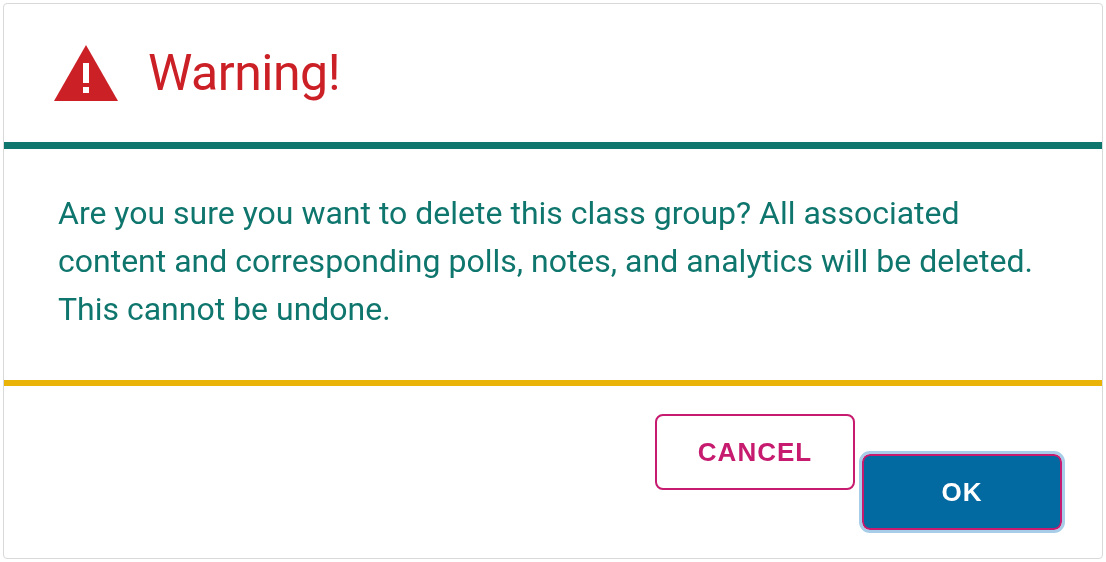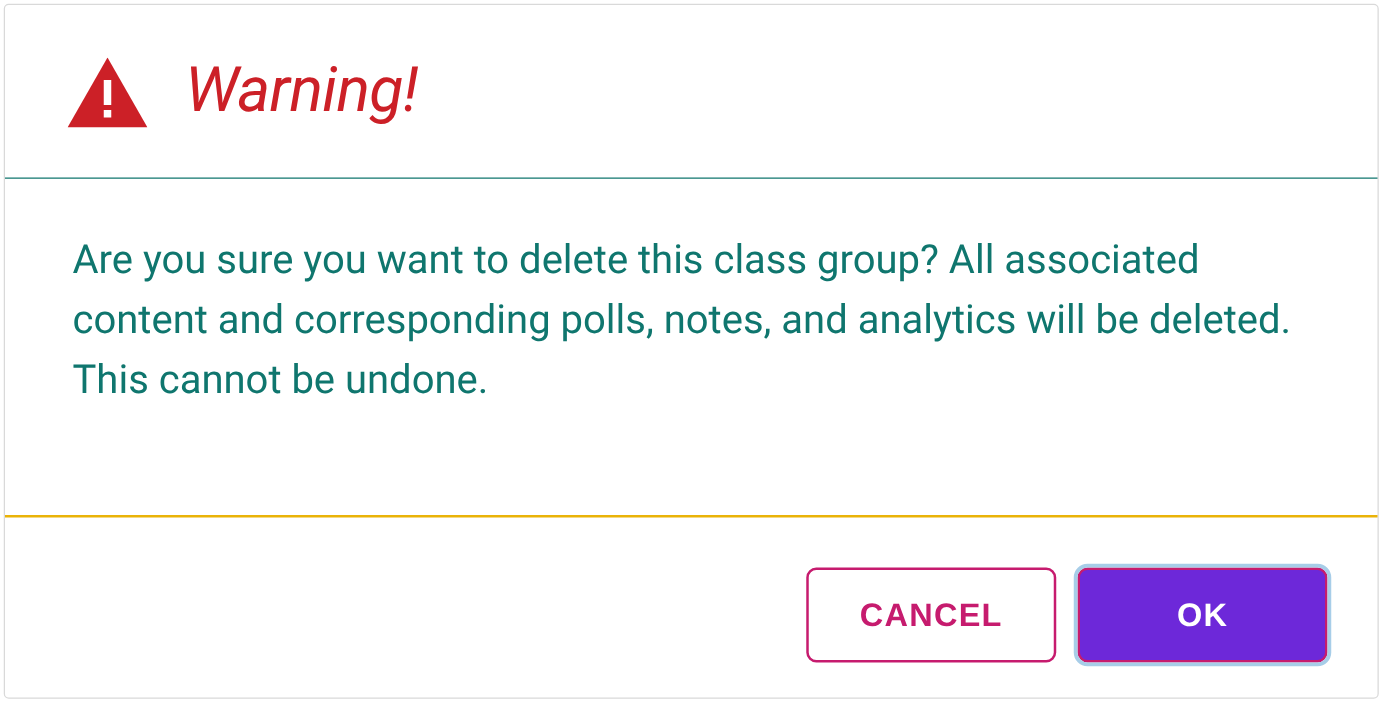--- a/index.html
+++ b/index.html
@@ -15,25 +15,24 @@
       height: 556px;
       margin: 3px;
       border: 1px solid #d9d9d9;
       border-radius: 4px;
       background: #ffffff;
       display: flex;
       flex-direction: column;
     }
     .dialog-header {
       display: flex;
-      align-items: flex-end;
+      align-items: center;
       padding: 40px 50px 40px 50px;
-      border-bottom: 1px solid #0f766e;
+      border-bottom: 7px solid #0f766e;
       gap: 30px;
-      font-style: italic;
     }
     .warning-icon {
       width: 64px;
       height: 56px;
       flex-shrink: 0;
     }
     .dialog-title {
       font-size: 50px;
       font-weight: 400;
       color: #cc2027;
@@ -43,50 +42,51 @@
       flex: 1;
       padding: 40px 54px 40px 54px;
     }
     .dialog-message {
       font-size: 32px;
       line-height: 1.5;
       color: #0f766e;
       font-weight: 400;
     }
     .dialog-footer {
-      border-top: 2px solid #eab308;
-      padding: 40px 40px 28px 40px;
+      border-top: 6px solid #eab308;
+      padding: 28px 40px 28px 40px;
       display: flex;
       justify-content: flex-end;
-      gap: 17px;
+      gap: 7px;
     }
     .btn {
       min-width: 200px;
       height: 76px;
       border-radius: 8px;
       font-size: 26px;
       font-weight: 700;
       letter-spacing: 1px;
       cursor: pointer;
       display: inline-flex;
       align-items: center;
       justify-content: center;
       text-transform: uppercase;
     }
     .btn-cancel {
       background: #ffffff;
       border: 2px solid #c61b6e;
       color: #c61b6e;
     }
     .btn-ok {
-      background: #6d28d9;
+      background: #0369a1;
       border: 2px solid #c61b6e;
       color: #ffffff;
       outline: 3px solid #a7cde8;
       outline-offset: 0;
+      margin-top: 40px;
     }
   </style>
 </head>
 <body>
 
 <div class="dialog">
   <div class="dialog-header">
     <span class="warning-icon">
       <svg viewBox="0 0 64 56" width="64" height="56">
         <path d="M32 0 L64 56 L0 56 Z" fill="#cc2027"></path>

